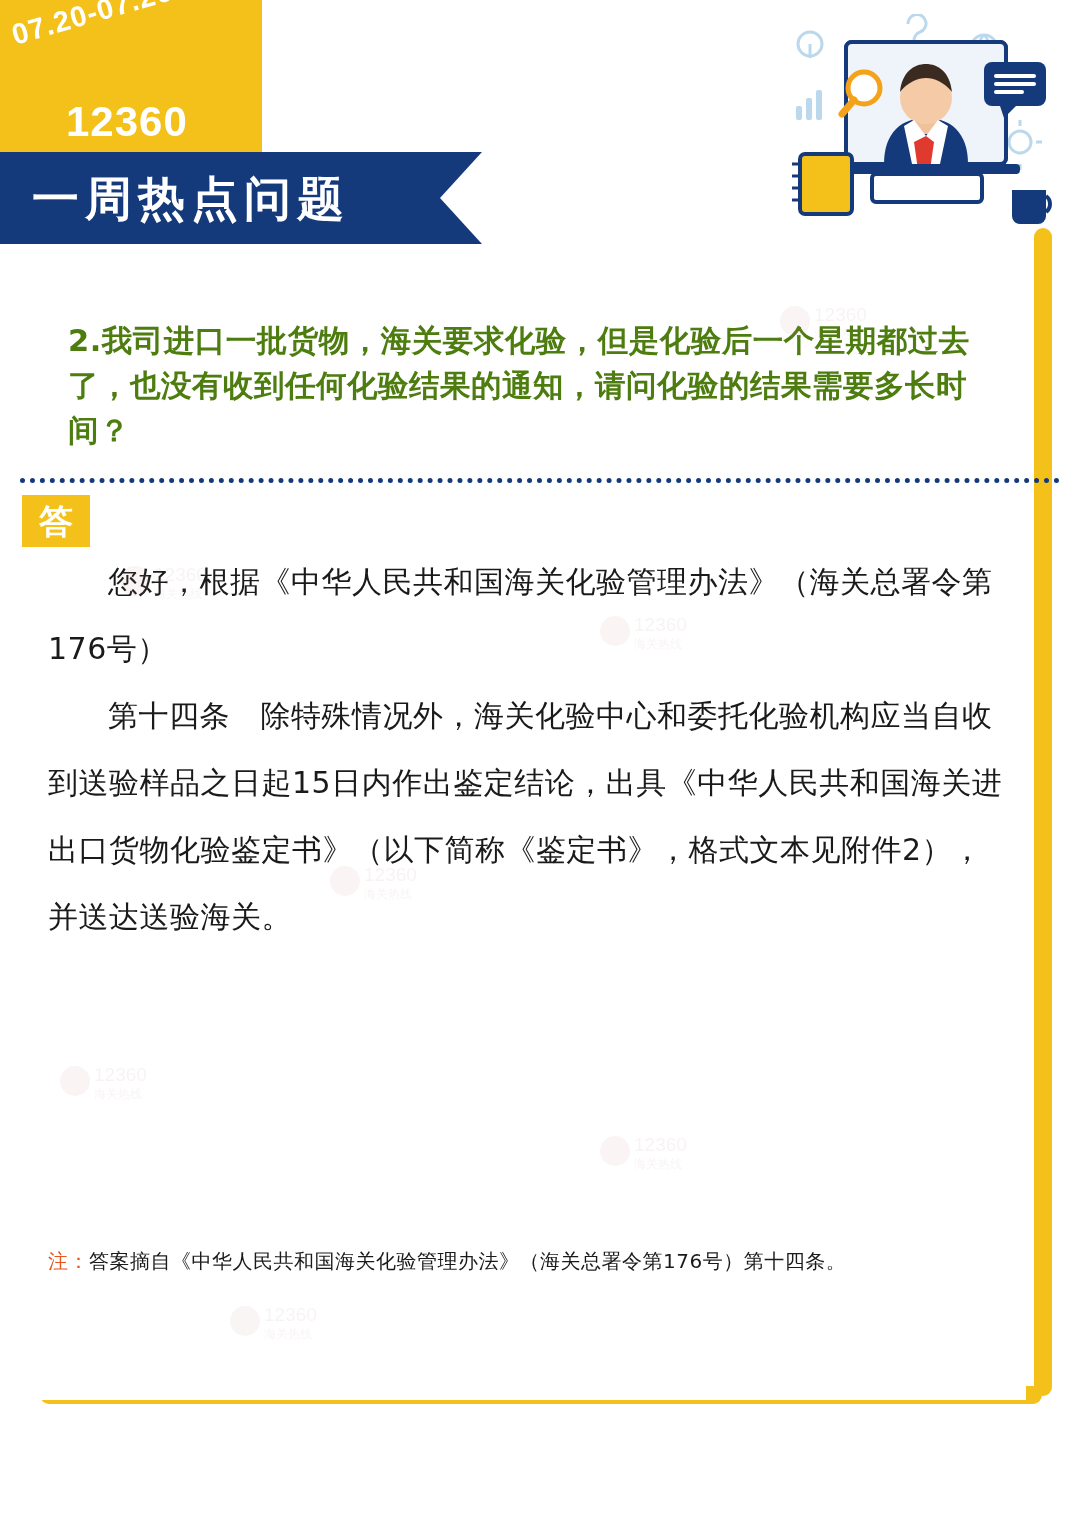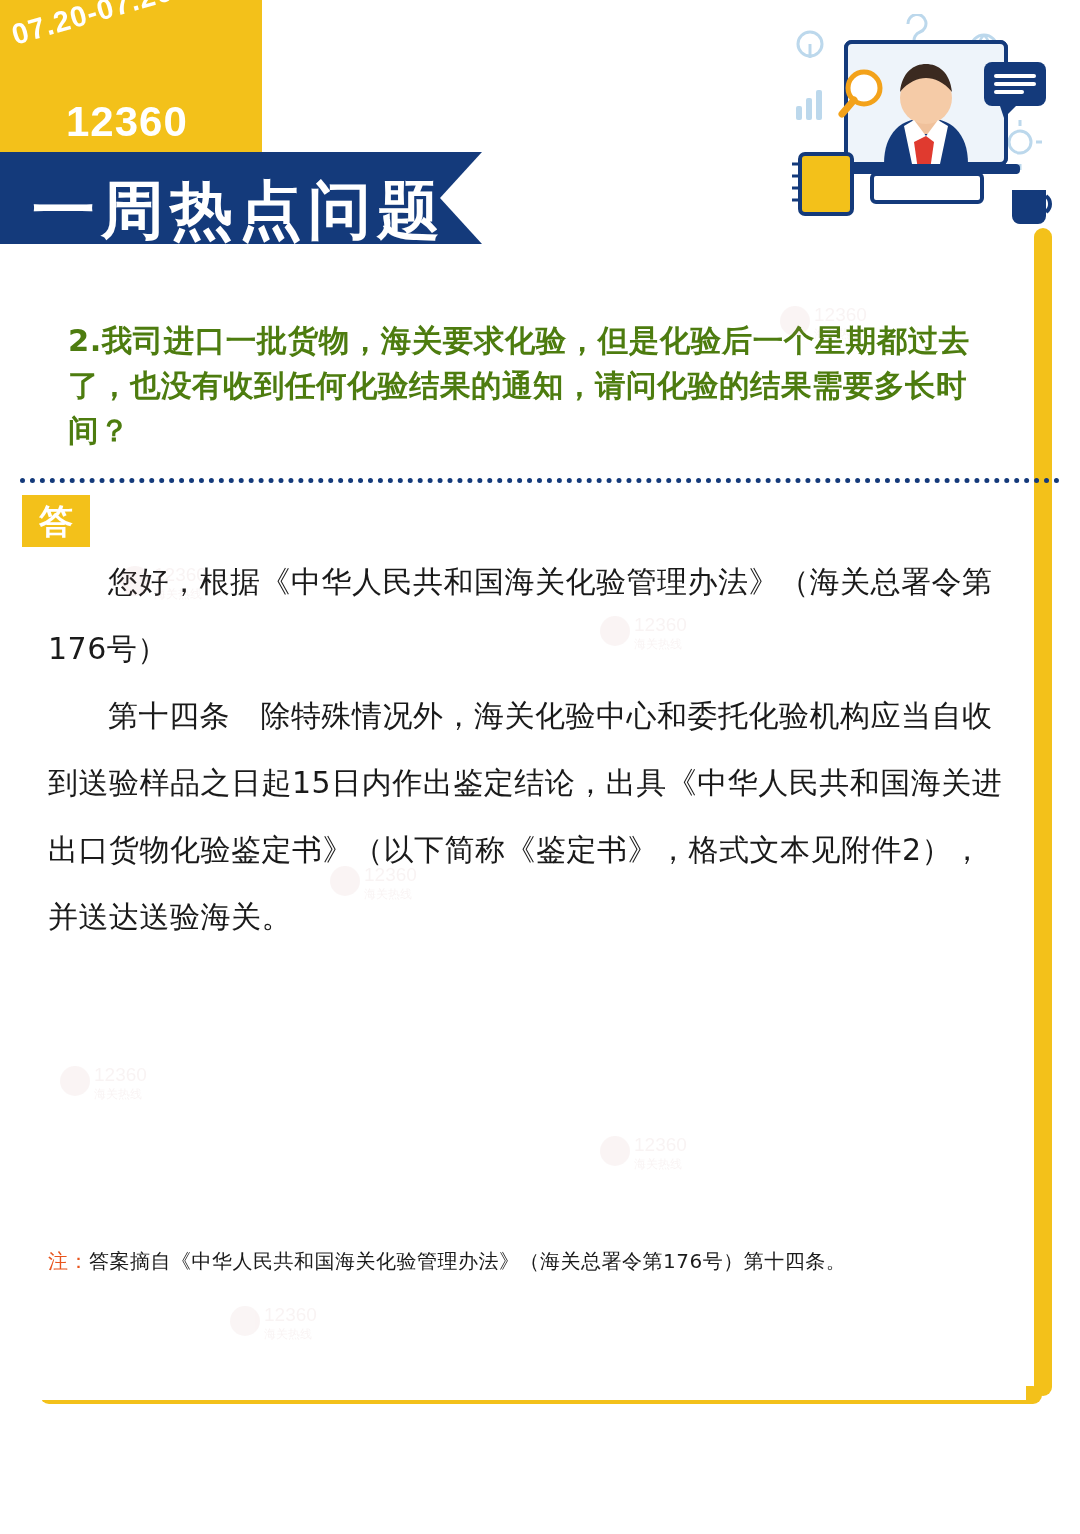--- a/index.html
+++ b/index.html
@@ -105,21 +105,21 @@
     height: 0;
     border-top: 46px solid #143a7b;
     border-bottom: 46px solid #143a7b;
     border-right: 42px solid transparent;
   }
   .banner-title {
     position: absolute;
     left: 32px;
     top: 168px;
     color: #ffffff;
-    font-size: 63px;
+    font-size: 47px;
     font-weight: bold;
     letter-spacing: 6px;
     font-family: "DejaVu Sans", sans-serif;
   }
 
   
   .illus {
     position: absolute;
     right: 22px;
     top: 14px;

